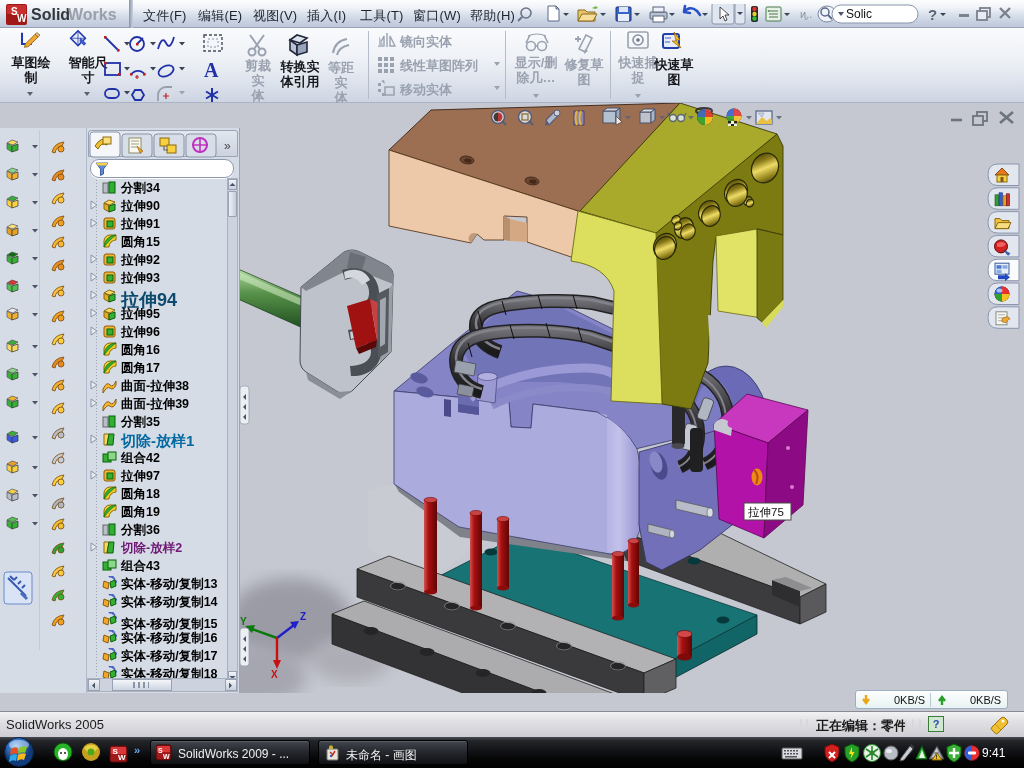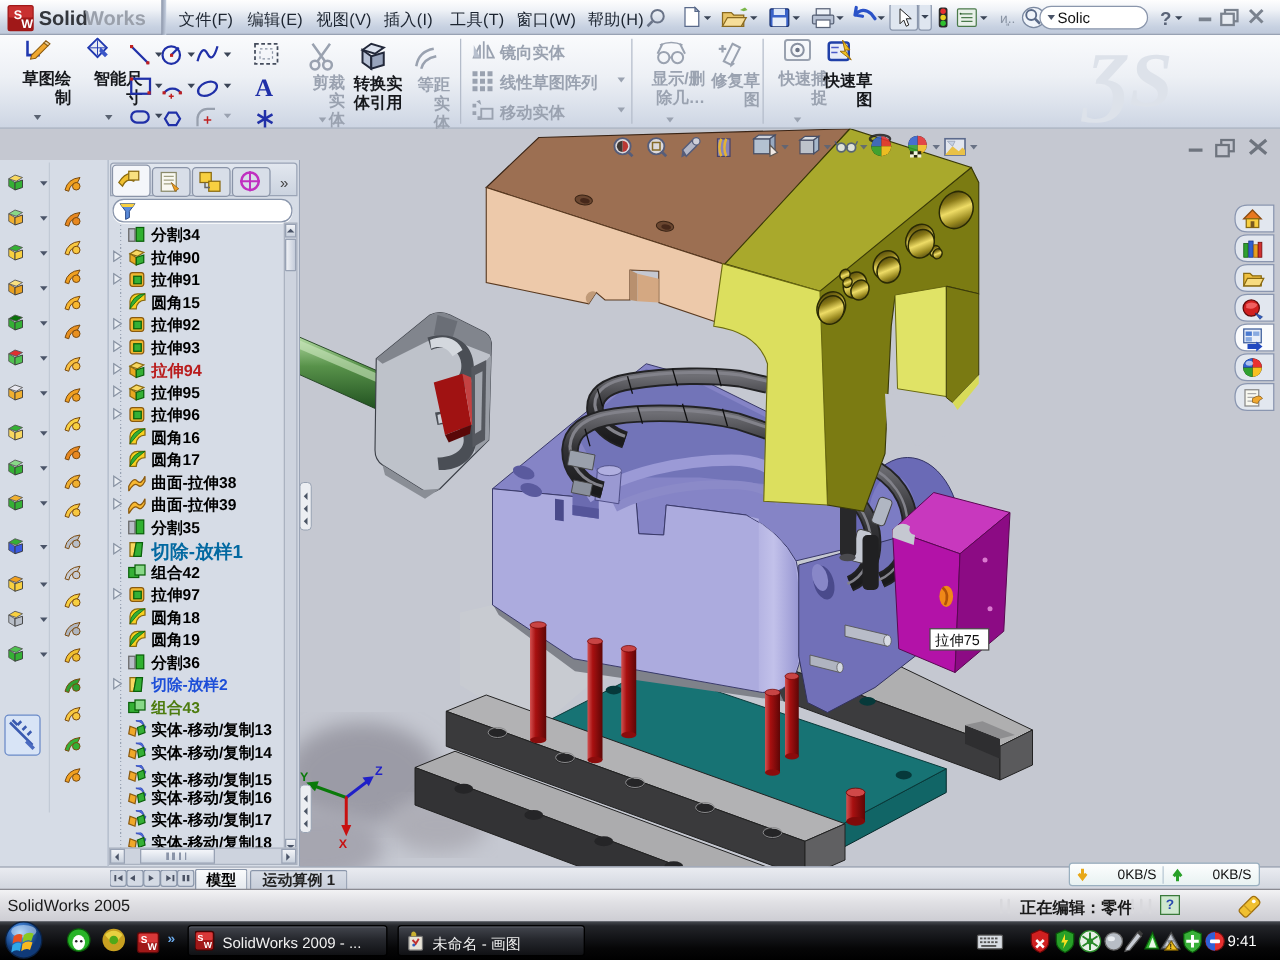--- a/index.html
+++ b/index.html
@@ -4,21 +4,21 @@
 *{margin:0;padding:0;box-sizing:border-box}
 html,body{width:1024px;height:768px;overflow:hidden;font-family:"Liberation Sans",sans-serif}
 #root{position:absolute;left:0;top:0;width:1024px;height:768px;background:#C5C8D1}
 .ab{position:absolute}
 
 #titlebar{left:0;top:0;width:1024px;height:28px;background:linear-gradient(180deg,#FEFEFE 0%,#EFF2F7 30%,#D9E0EB 55%,#C7D1E1 80%,#BFC9DB 100%);border-bottom:1px solid #98A2B4}
 .menu{font-size:13px;color:#1c2430;top:7px;font-weight:normal;letter-spacing:0.2px}
 .ticon{top:5px;height:18px}
 
 #cmdbar{left:0;top:28px;width:1024px;height:75px;background:linear-gradient(180deg,#FAFBFD 0%,#EDF0F5 45%,#DCE2EC 75%,#CDD5E3 100%);border-bottom:1px solid #AAB4C4}
-.cbtxt{font-size:13px;line-height:15px;text-align:right;color:#16181c;font-weight:bold}
+.cbtxt{font-size:13px;line-height:15px;text-align:center;color:#16181c;font-weight:bold}
 .cbgray{color:#9aa2b0}
 .vsep{width:1px;background:#B4BCCA;top:3px;height:68px}
 .dd{width:0;height:0;border-left:3.5px solid transparent;border-right:3.5px solid transparent;border-top:4px solid #5a6372}
 .ddg{border-top-color:#9aa2b0}
 
 #tabrow{z-index:2;left:0;top:103px;width:362px;height:25px;background:linear-gradient(180deg,#D9DFE9,#C3CBD8)}
 .tab{font-weight:bold;top:1px;height:24px;background:linear-gradient(180deg,#D6DCE5,#C6CEDA);border:1px solid #8F99AB;border-bottom:none;font-size:13px;color:#2a3240;text-align:center;line-height:23px;border-radius:3px 3px 0 0}
 .tabact{background:linear-gradient(180deg,#FDFDFE,#EDF0F5);color:#111;z-index:3}
 
 #leftarea div{font-weight:bold}
@@ -108,21 +108,20 @@
 
     <rect x="443" y="10" width="10" height="3" fill="#7a828e"></rect>
     <rect x="464" y="4" width="10" height="9" fill="none" stroke="#7a828e" stroke-width="1.8"></rect>
         <rect x="461" y="7" width="10" height="9" fill="#e8ecf2" stroke="#7a828e" stroke-width="1.8"></rect>
     <path d="M484 4 l10 10 M494 4 l-10 10" stroke="#7a828e" stroke-width="2.4"></path>
   </svg>
 </div>
 
 <div id="cmdbar" class="ab">
 
-  <div class="ab" style="left:870px;top:2px;font-family:'Liberation Serif',serif;font-style:italic;font-size:62px;font-weight:bold;color:#dde2ea">ƷS</div>
 
   <svg class="ab ticon" style="left:16px;top:3px" width="30" height="22" viewBox="0 0 30 22">
         <path d="M4 2 v14 h12" fill="none" stroke="#2038b0" stroke-width="2.5"></path>
         <path d="M8 16 L20 4 l4 3 L12 19 l-5 1z" fill="#F0A830" stroke="#8a5a10"></path>
         <path d="M20 4 l4 3 2-2 -4-3z" fill="#e8d0a0" stroke="#8a5a10"></path>
       </svg>
   <div class="ab cbtxt" style="left:5px;top:27px;width:52px">草图绘<br>制</div>
   <div class="ab dd" style="left:27px;top:64px"></div>
 
   <svg class="ab ticon" style="left:63px;top:2px" width="30" height="24" viewBox="0 0 30 24">
@@ -706,21 +705,21 @@
       </svg>
       <div class="ab" style="left:121px;top:142px;font-size:12.5px;color:#000;white-space:nowrap">拉伸93</div>
       <svg class="ab" style="left:90px;top:162px" width="8" height="10" viewBox="0 0 8 10">
         <path d="M1 1 v8 l6-4z" fill="#e8ecf2" stroke="#8a94a4" stroke-width="1"></path>
       </svg>
       <svg class="ab" style="left:102px;top:160px" width="15" height="15" viewBox="0 0 15 15">
         <path d="M2 5 l5-3 6 2 -5 3z" fill="#F8D860" stroke="#8a6a10"></path>
         <path d="M2 5 l5 3 v6 l-5-3z" fill="#E8A820" stroke="#8a6a10"></path>
         <path d="M7 8 l6-2 v6 l-6 2z" fill="#35b035" stroke="#0a600a"></path>
       </svg>
-      <div class="ab" style="left:121px;top:160px;font-size:13px;color:#b91c1c;white-space:nowrap">拉伸94</div>
+      <div class="ab" style="left:121px;top:160px;font-size:18px;color:#0c4a6e;white-space:nowrap">拉伸94</div>
       <svg class="ab" style="left:90px;top:180px" width="8" height="10" viewBox="0 0 8 10">
         <path d="M1 1 v8 l6-4z" fill="#e8ecf2" stroke="#8a94a4" stroke-width="1"></path>
       </svg>
       <svg class="ab" style="left:102px;top:178px" width="15" height="15" viewBox="0 0 15 15">
         <path d="M2 5 l5-3 6 2 -5 3z" fill="#F8D860" stroke="#8a6a10"></path>
         <path d="M2 5 l5 3 v6 l-5-3z" fill="#E8A820" stroke="#8a6a10"></path>
         <path d="M7 8 l6-2 v6 l-6 2z" fill="#35b035" stroke="#0a600a"></path>
       </svg>
       <div class="ab" style="left:121px;top:178px;font-size:12.5px;color:#000;white-space:nowrap">拉伸95</div>
       <svg class="ab" style="left:90px;top:198px" width="8" height="10" viewBox="0 0 8 10">
@@ -796,26 +795,26 @@
         <rect x="7" y="2" width="6" height="11" fill="#30b030" stroke="#0a600a"></rect>
       </svg>
       <div class="ab" style="left:121px;top:394px;font-size:12.5px;color:#000;white-space:nowrap">分割36</div>
       <svg class="ab" style="left:90px;top:414px" width="8" height="10" viewBox="0 0 8 10">
         <path d="M1 1 v8 l6-4z" fill="#e8ecf2" stroke="#8a94a4" stroke-width="1"></path>
       </svg>
       <svg class="ab" style="left:102px;top:412px" width="15" height="15" viewBox="0 0 15 15">
         <path d="M2 2 h5 l-2 11 h-3z" fill="#F8D860" stroke="#8a6a10"></path>
         <path d="M7 2 h5 l-1 11 h-6z" fill="#35b035" stroke="#0a600a"></path>
       </svg>
-      <div class="ab" style="left:121px;top:412px;font-size:12.5px;color:#1d4ed8;white-space:nowrap">切除-放样2</div>
+      <div class="ab" style="left:121px;top:412px;font-size:12.5px;color:#701a75;white-space:nowrap">切除-放样2</div>
       <svg class="ab" style="left:102px;top:430px" width="15" height="15" viewBox="0 0 15 15">
         <rect x="1" y="4" width="8" height="8" fill="#35b035" stroke="#0a600a"></rect>
         <rect x="6" y="2" width="8" height="8" fill="#88d888" stroke="#0a600a"></rect>
       </svg>
-      <div class="ab" style="left:121px;top:430px;font-size:12.5px;color:#4d7c0f;white-space:nowrap">组合43</div>
+      <div class="ab" style="left:121px;top:430px;font-size:12.5px;color:#000000;white-space:nowrap">组合43</div>
       <svg class="ab" style="left:102px;top:448px" width="15" height="15" viewBox="0 0 15 15">
         <path d="M7 1 q5 0 6 5 l-2-1 2 4 2-4 -1.5 0 q-1-6-6.5-6z" fill="#4a6ae0" stroke="#20309a" stroke-width="0.5"></path>
         <path d="M2 5 l5 2 -1 6 -5-2z" fill="#F0A828" stroke="#8a5a10"></path>
         <path d="M8 6 l5-2 1 6 -5 2z" fill="#35b035" stroke="#0a600a"></path>
       </svg>
       <div class="ab" style="left:121px;top:448px;font-size:12.5px;color:#000;white-space:nowrap">实体-移动/复制13</div>
       <svg class="ab" style="left:102px;top:466px" width="15" height="15" viewBox="0 0 15 15">
         <path d="M7 1 q5 0 6 5 l-2-1 2 4 2-4 -1.5 0 q-1-6-6.5-6z" fill="#4a6ae0" stroke="#20309a" stroke-width="0.5"></path>
         <path d="M2 5 l5 2 -1 6 -5-2z" fill="#F0A828" stroke="#8a5a10"></path>
         <path d="M8 6 l5-2 1 6 -5 2z" fill="#35b035" stroke="#0a600a"></path>
@@ -1040,41 +1039,20 @@
           <circle cx="11" cy="9" r="3" fill="#35b035" stroke="#7a4a10" stroke-width="0.8"></circle>
         </g>
         <g transform="translate(8,477)">
           <path d="M2 12 q2-9 12-10 l-2 4 q-6 1-7 7z" fill="#F0A020" stroke="#7a4a10" stroke-width="0.8"></path>
           <circle cx="11" cy="9" r="3" fill="#F0A020" stroke="#7a4a10" stroke-width="0.8"></circle>
         </g>
       </svg>
       <div class="ab" style="left:39px;top:2px;width:1px;height:520px;background:#C2CAD6"></div>
     </div>
 
-<div id="bstrip" class="ab">
-  <svg class="ab" style="left:88px;top:2px" width="68" height="14" viewBox="0 0 68 14">
-    <g>
-      <rect x="0" y="0" width="13" height="13" rx="2" fill="#D4DAE4" stroke="#8a96aa"></rect>
-      <rect x="13.5" y="0" width="13" height="13" rx="2" fill="#D4DAE4" stroke="#8a96aa"></rect>
-      <rect x="27" y="0" width="13" height="13" rx="2" fill="#D4DAE4" stroke="#8a96aa"></rect>
-      <rect x="40.5" y="0" width="13" height="13" rx="2" fill="#D4DAE4" stroke="#8a96aa"></rect>
-      <rect x="54" y="0" width="13" height="13" rx="2" fill="#D4DAE4" stroke="#8a96aa"></rect>
-    </g>
-    <g fill="#4a5264">
-          <path d="M3 4 v5 l4-2.5z M8 4 v5 h1.5 v-5z" transform="scale(-1,1) translate(-13,0)"></path>
-          <path d="M17 4 l4 2.5 -4 2.5z" transform="scale(-1,1) translate(-37,0)"></path>
-          <path d="M31 4 l4 2.5 -4 2.5z"></path>
-          <path d="M45 4 v5 l4-2.5z M50 4 v5 h1.5 v-5z"></path>
-          <rect x="58" y="4" width="2" height="5"></rect>
-          <rect x="61.5" y="4" width="2" height="5"></rect>
-        </g>
-  </svg>
-  <div class="ab" style="left:156px;top:1px;width:42px;height:17px;background:linear-gradient(180deg,#FAFBFC,#E4E8EE);border:1px solid #8a96aa;border-bottom:none;font-size:12px;text-align:center;line-height:16px;border-radius:2px 2px 0 0;font-weight:bold">模型</div>
-  <div class="ab" style="left:200px;top:2px;width:78px;height:16px;background:linear-gradient(180deg,#D8DDE6,#C6CDD9);border:1px solid #8a96aa;border-bottom:none;font-size:12px;text-align:center;line-height:15px;color:#222;border-radius:2px 2px 0 0;font-weight:bold">运动算例 1</div>
-</div>
 <div class="ab" style="left:855px;top:690px;width:153px;height:19px;background:linear-gradient(180deg,#FDFEFE,#E8F2F2);border:1px solid #9AB0C0;border-radius:3px;z-index:6">
 <svg class="ab" style="left:4px;top:3px" width="12" height="12" viewBox="0 0 12 12">
         <path d="M6 1 v6 M3 5 l3 4 3-4" stroke="#E8A818" stroke-width="2.4" fill="none"></path>
       </svg>
 <div class="ab" style="left:38px;top:3px;font-size:11px;color:#111">0KB/S</div>
 <div class="ab" style="left:74px;top:2px;width:1px;height:14px;background:#B8C8D4"></div>
 <svg class="ab" style="left:80px;top:3px" width="12" height="12" viewBox="0 0 12 12">
         <path d="M6 11 v-6 M3 7 l3-4 3 4" stroke="#28A028" stroke-width="2.4" fill="none"></path>
       </svg>
 <div class="ab" style="left:114px;top:3px;font-size:11px;color:#111">0KB/S</div>

